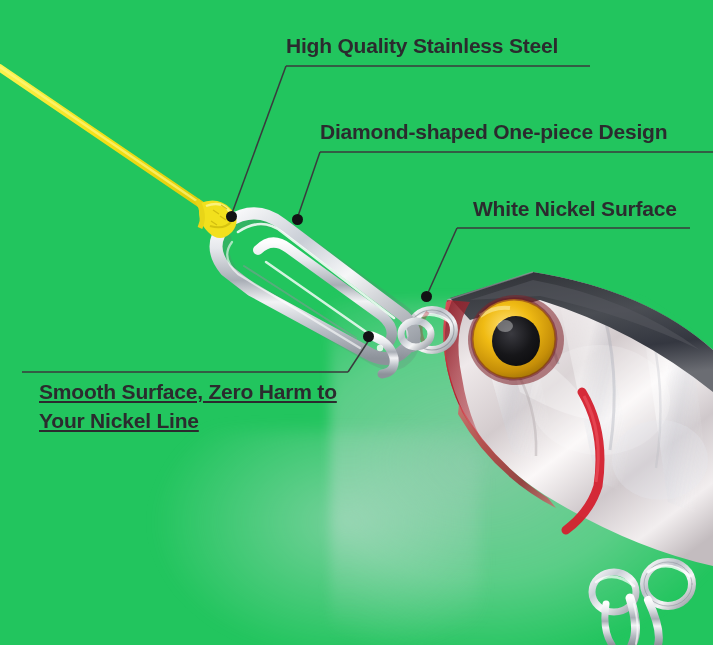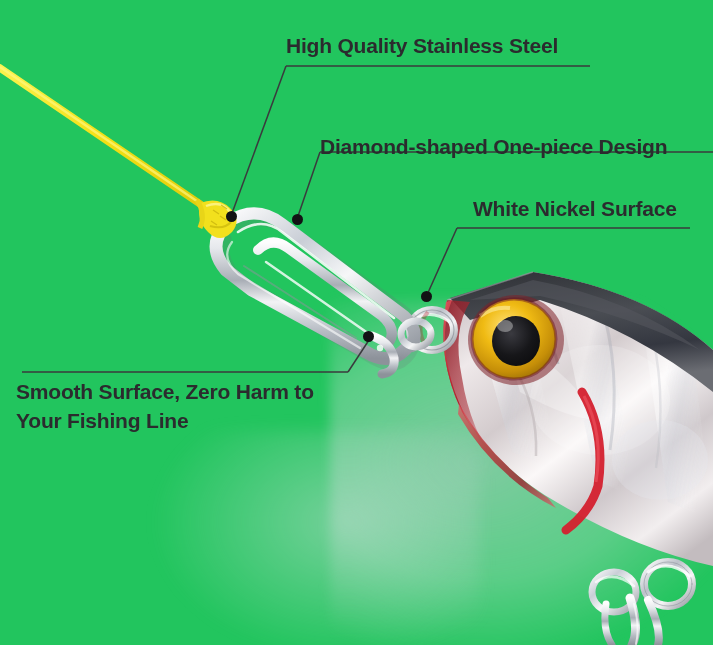--- a/index.html
+++ b/index.html
@@ -243,26 +243,26 @@
 
   <div class="dot" style="left:226px;top:211px;"></div>
   <div class="dot" style="left:292px;top:214px;"></div>
   <div class="dot" style="left:421px;top:291px;"></div>
   <div class="dot" style="left:363px;top:331px;"></div>
 
   <div class="label" style="left:286px;top:33px;">
     <span>High Quality Stainless Steel</span>
   </div>
 
-  <div class="label" style="left:320px;top:119px;margin-top:15px;">
+  <div class="label" style="left:320px;top:119px;">
     <span>Diamond-shaped One-piece Design</span>
   </div>
 
   <div class="label" style="left:473px;top:196px;">
     <span>White Nickel Surface</span>
   </div>
 
-  <div class="label two-line" style="left:16px;top:377px;width:340px;line-height:29px;">
+  <div class="label two-line" style="left:39px;top:377px;width:340px;line-height:29px;text-decoration:underline;">
     <div>Smooth Surface, Zero Harm to</div>
-    <div>Your Fishing Line</div>
+    <div>Your Nickel Line</div>
   </div>
 
 </div>
 
 </body></html>

